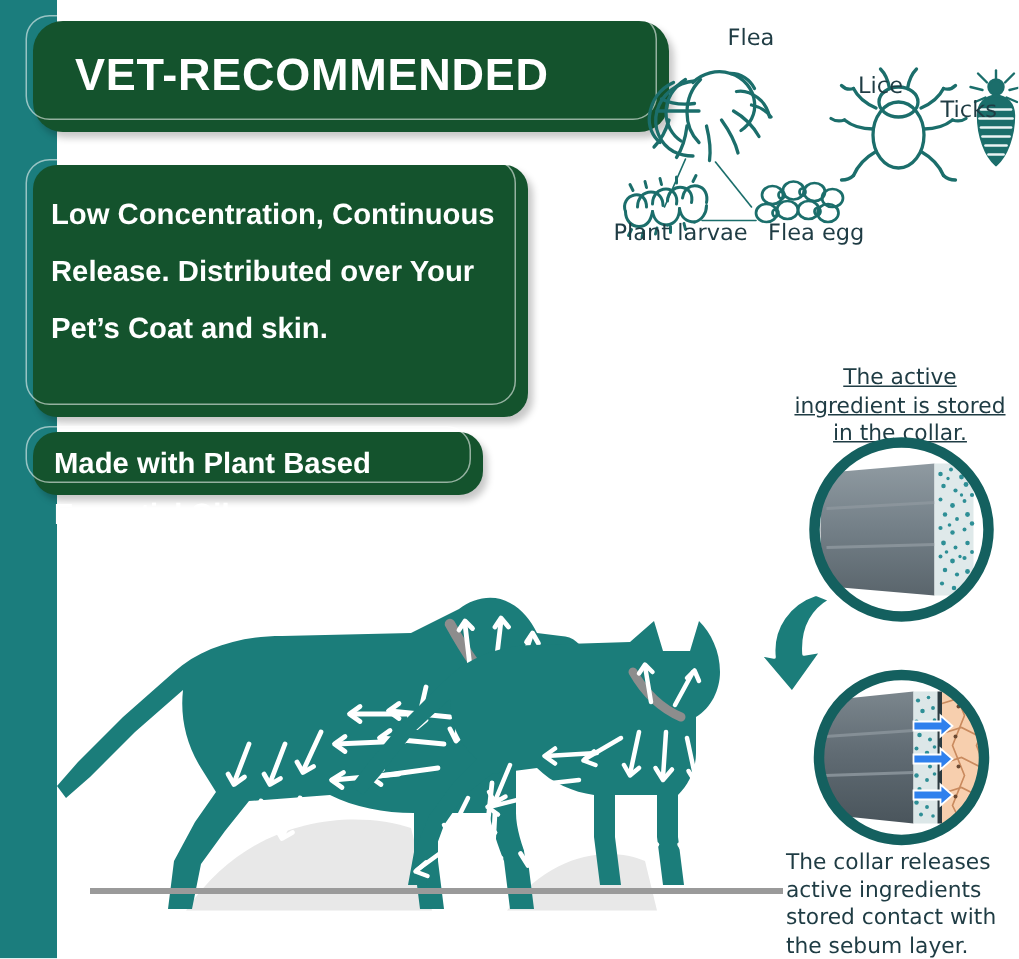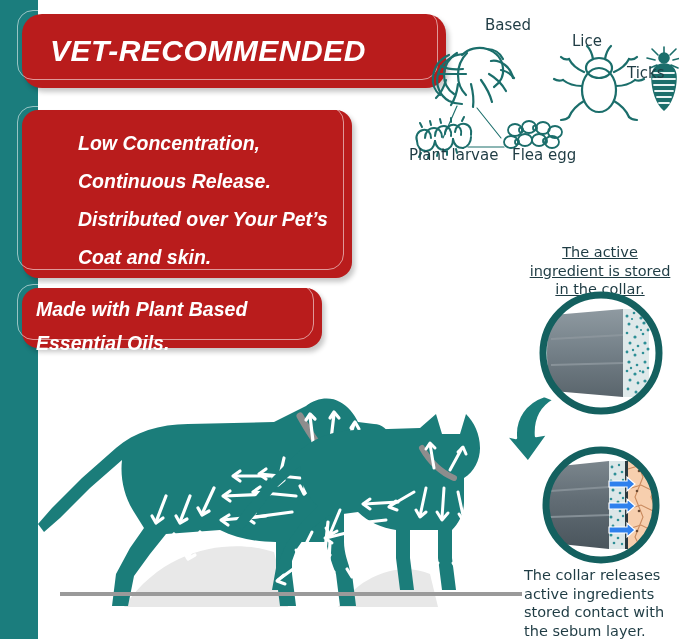--- a/index.html
+++ b/index.html
@@ -11,25 +11,24 @@
 
   
   .left-panel{
     position:absolute;left:0;top:0;width:38px;height:639px;
     background:#1b7d7d;
   }
 
   
   .badge{
     position:absolute;
-    background:#b91c1c;
+    background:#14532d;
     border-radius:16px;
     box-shadow:3px 4px 5px rgba(0,0,0,0.22);
     color:#ffffff;
-    font-style:italic;
     font-weight:bold;
     box-sizing:border-box;
   }
   .badge::after{
     content:"";position:absolute;left:-5px;top:-4px;right:8px;bottom:8px;
     border:1.5px solid rgba(255,255,255,0.55);
     border-radius:16px;pointer-events:none;
   }
 
   #badge-header{
@@ -39,39 +38,39 @@
     position:absolute;left:28px;top:50%;transform:translateY(-50%);
     font-size:30px;letter-spacing:0.5px;line-height:1;
     white-space:nowrap;
   }
 
   #badge-feature1{
     left:22px;top:110px;width:330px;height:168px;
   }
   #badge-feature1 .btext{
     position:absolute;left:12px;right:10px;top:14px;
-    font-size:19.5px;line-height:1.95;margin-left:44px;
+    font-size:19.5px;line-height:1.95;
   }
 
   #badge-feature2{
-    left:22px;top:288px;width:300px;height:60px;
+    left:22px;top:288px;width:300px;height:42px;
   }
   #badge-feature2 .btext{
     position:absolute;left:14px;right:8px;top:4px;
     font-size:19.5px;line-height:1.75;
   }
 
   
   #parasites{position:absolute;left:405px;top:8px;width:274px;height:170px;}
   .plabel{
     position:absolute;color:#1f3c44;font-size:15px;
     font-family:"DejaVu Sans", sans-serif;white-space:nowrap;
   }
   #lbl-flea{left:80px;top:8px;}
-  #lbl-lice{left:167px;top:24px;}
+  #lbl-lice{left:167px;top:40px;}
   #lbl-ticks{left:222px;top:24px;margin-top:32px;}
   #lbl-larvae{left:4px;top:138px;}
   #lbl-egg{left:107px;top:138px;}
 
   
   .ctext{
     position:absolute;color:#1f3c44;font-size:14.5px;line-height:1.28;
     font-family:"DejaVu Sans", sans-serif;
   }
   #ctext-top{left:524px;top:243px;width:152px;text-align:center;text-decoration:underline;}
@@ -101,21 +100,21 @@
     <span class="btext">Low Concentration, Continuous Release.
 Distributed over Your Pet’s Coat and skin.</span>
   </div>
 
   <div class="badge" id="badge-feature2">
     <span class="btext">Made with Plant Based Essential Oils.</span>
   </div>
 
   <div id="parasites">
 
-    <div class="plabel" id="lbl-flea">Based</div>
+    <div class="plabel" id="lbl-flea">Flea</div>
     <div class="plabel" id="lbl-lice">Lice</div>
     <div class="plabel" id="lbl-ticks">Ticks</div>
     <div class="plabel" id="lbl-larvae">Plant larvae</div>
     <div class="plabel" id="lbl-egg">Flea egg</div>
 
     <svg width="274" height="170" viewBox="0 0 274 170">
       <g fill="none" stroke="#1b6e6b" stroke-width="2.2" stroke-linecap="round" stroke-linejoin="round">
 
         <g>
           <path d="M58 46c-12 1 -22 9 -25 20c-3 11 2 22 11 27c4 2 9 3 13 3"></path>

